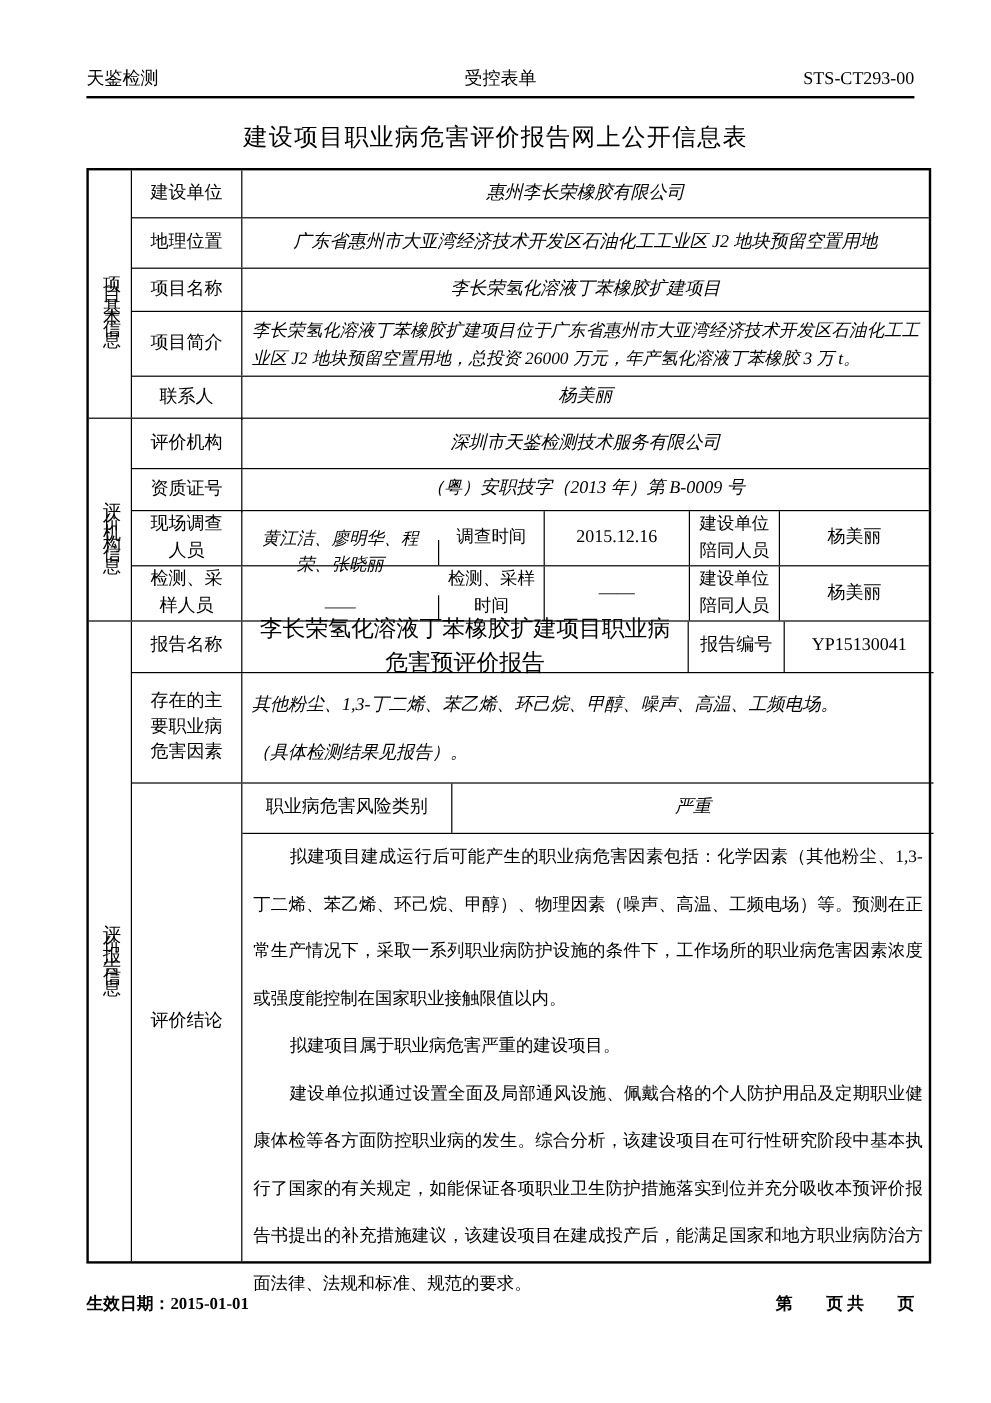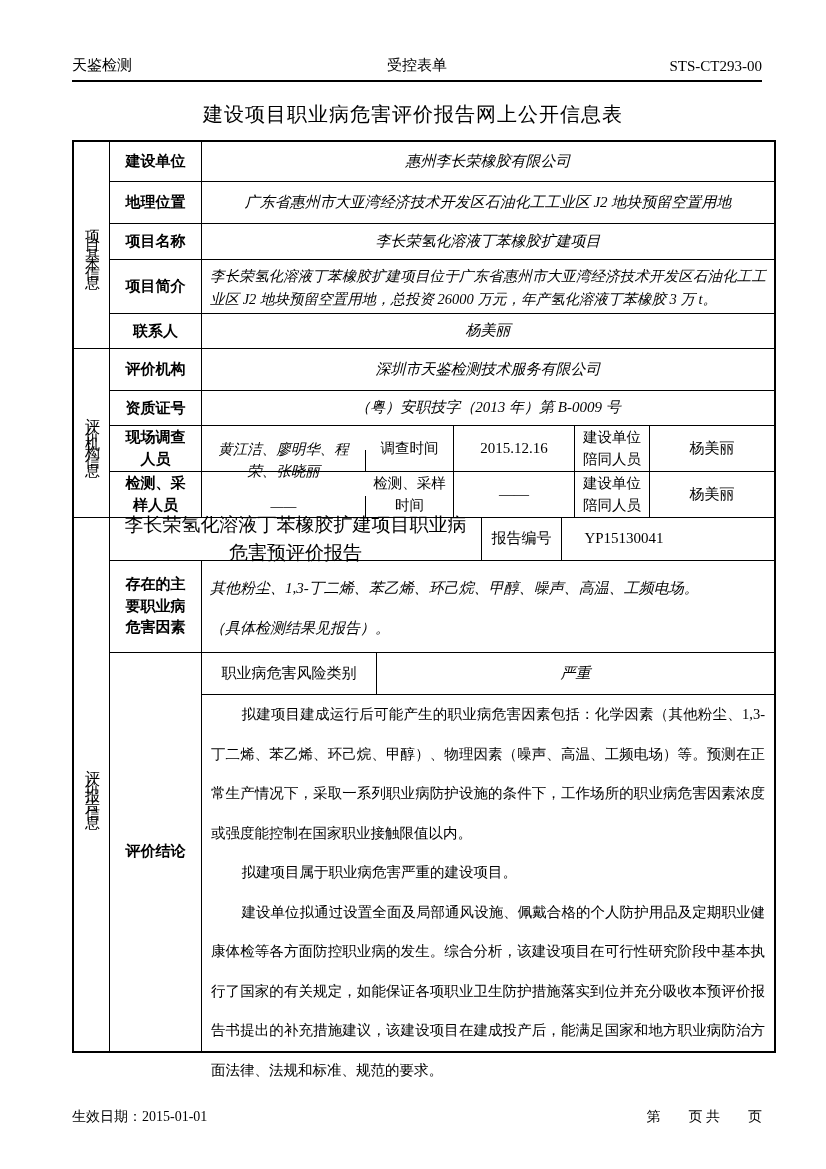--- a/index.html
+++ b/index.html
@@ -45,21 +45,21 @@
   }
   .rows { flex:1; display:flex; flex-direction:column; }
   .row { display:flex; border-bottom:1px solid #000; }
   .rows > .row:last-child { border-bottom:none; }
   .cell {
     border-right:1px solid #000;
     display:flex; align-items:center; justify-content:center;
     text-align:center; padding:2px 6px;
   }
   .row .cell:last-child { border-right:none; }
-  .lbl { width:92px; flex:none; padding:18px 11px; line-height:1.45;font-weight:bold; }
+  .lbl { width:92px; flex:none; padding:18px 11px; line-height:1.45; }
   .val { flex:1;font-style:italic; }
   .w88  { width:88px;  flex:none; font-size:14.5px; padding:2px 5px; }
   .w121 { width:121px; flex:none; }
   .w75  { width:75px;  flex:none; font-size:14.5px; padding:2px 5px; }
   .w124 { width:124px; flex:none; }
   .w372 { width:372px; flex:none; font-size:19px; }
   .w80  { width:80px;  flex:none; }
   .w175 { width:175px; flex:none; }
   .names { font-size:14.5px; line-height:1.5;margin-top:24px; }
 
@@ -76,22 +76,22 @@
   .conclusion-col { flex:1; display:flex; flex-direction:column; }
   .risk-row { display:flex; border-bottom:1px solid #000; height:42px; flex:none; }
   .conclusion-text {
     display:block; text-align:justify;
     font-size:14.5px; line-height:39.5px; padding:0 9px; flex:1;
   }
   .conclusion-text p { margin:0; text-indent:2.1em; }
 
   
   .doc-footer {
-    position:absolute; left:72px; top:1108px; width:690px;
-    display:flex; justify-content:space-between; font-size:14px;
+    position:absolute; left:72px; top:1078px; width:690px;
+    display:flex; justify-content:space-between; font-size:14px;font-weight:bold;
   }
 </style>
 </head>
 <body>
 
 <div class="page">
 
   <div class="doc-header">
     <span class="h-left">天鉴检测</span>
     <span class="h-mid">受控表单</span>
@@ -161,20 +161,21 @@
         </div>
       </div>
     </div>
 
     <div class="section">
       <div class="sec-label">
         <span>评价报告信息</span>
       </div>
       <div class="rows">
         <div class="row" style="height:43px">
+          <div class="cell lbl">报告名称</div>
           <div class="cell w372">李长荣氢化溶液丁苯橡胶扩建项目职业病危害预评价报告</div>
           <div class="cell w80">报告编号</div>
           <div class="cell w124">YP15130041</div>
         </div>
         <div class="row" style="height:92px">
           <div class="cell lbl">存在的主要职业病危害因素</div>
           <div class="cell val hazards-cell">
             <p>其他粉尘、1,3-丁二烯、苯乙烯、环己烷、甲醇、噪声、高温、工频电场。</p>
             <p>（具体检测结果见报告）。</p>
           </div>

